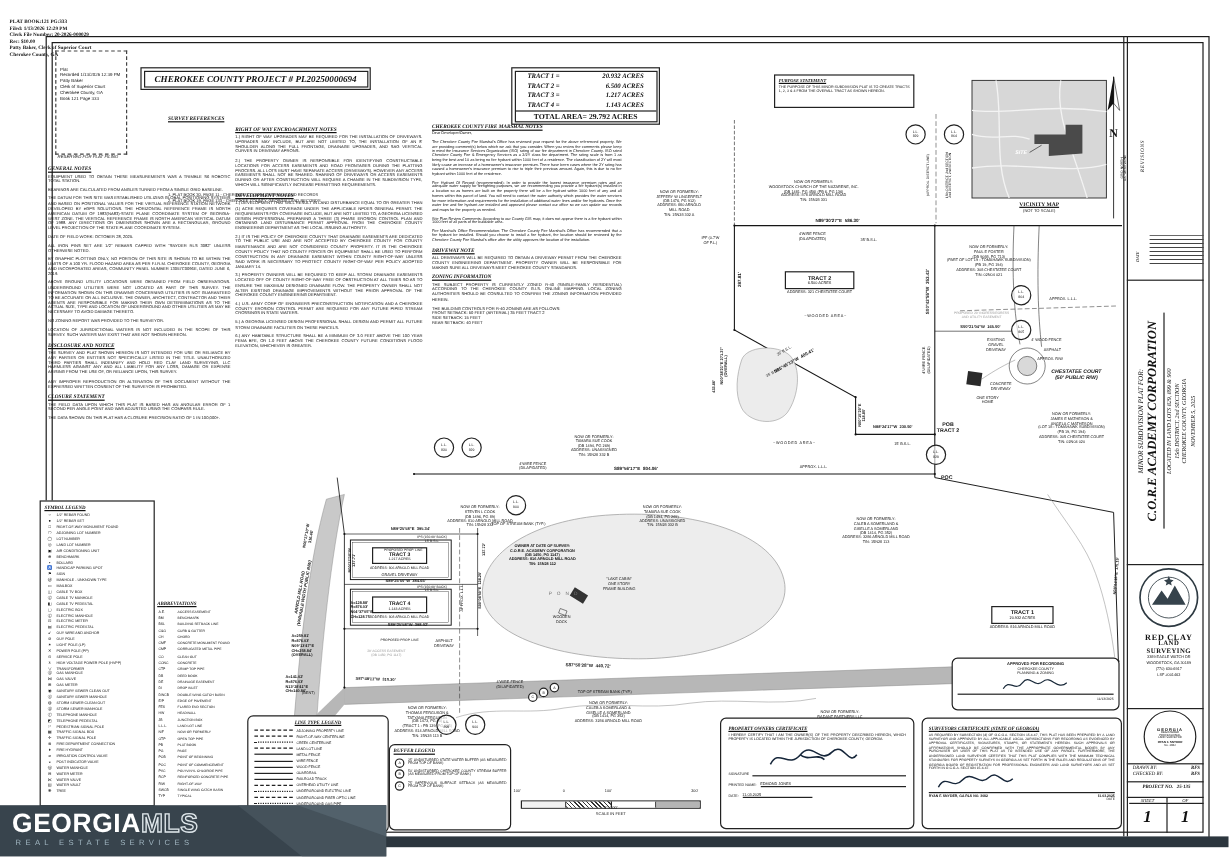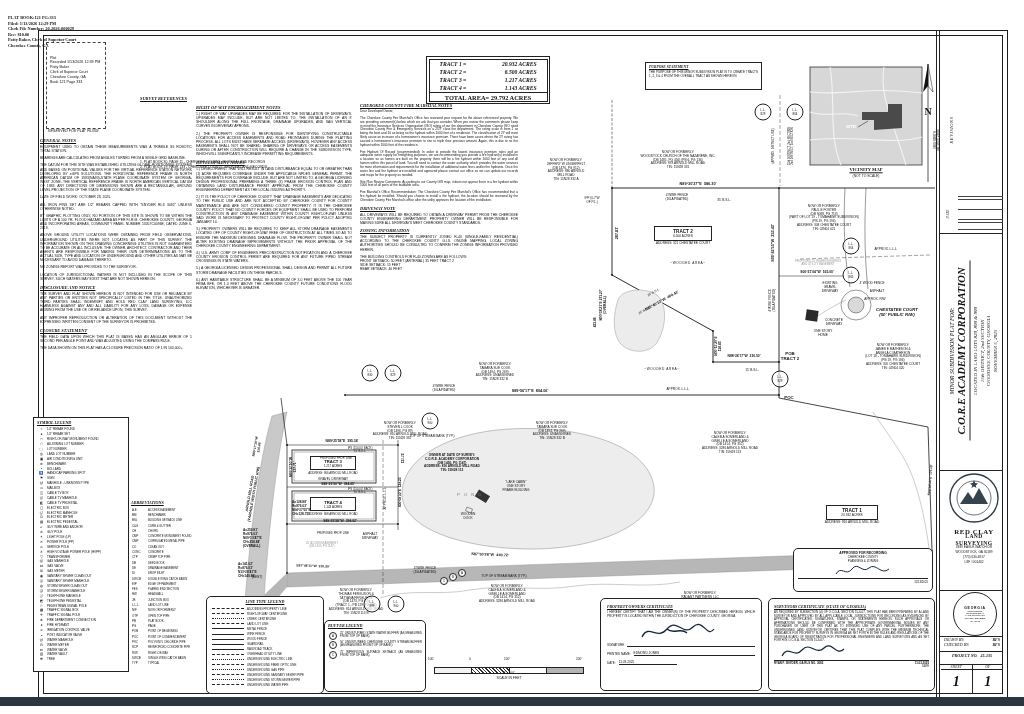--- a/index.html
+++ b/index.html
@@ -81,20 +81,25 @@
 
 <div class="frame" style="left:38px;top:30px;width:968px;height:667px;"></div>
 <div class="frame-in" style="left:43px;top:35px;width:958px;height:657px;"></div>
 
 <div class="abs" style="left:46px;top:42px;width:58px;height:85px;border:0.7px dashed #444;"></div>
 <div class="t" style="left:50px;top:46px;width:52px;font-size:3.7px;line-height:1.3;">
   
 <div>Plat</div><div>Recorded 1/13/2026  12:39 PM</div><div>Patty Baker</div><div>Clerk of Superior Court</div><div>Cherokee County, GA</div><div>Book 121 Page 333</div></div>
 <div class="t it" style="left:48px;top:129px;font-size:3.6px;">RESERVED FOR PLAT FILING</div>
 
+<div class="abs" style="left:117px;top:56px;width:190px;height:17px;border:1px solid #222;">
+  <div class="abs" style="left:1.5px;top:1.5px;right:1.5px;bottom:1.5px;border:0.5px solid #222;display:flex;align-items:center;justify-content:center;">
+    <span class="serif bold it" style="font-size:7.6px;">CHEROKEE COUNTY PROJECT # PL20250000694</span>
+  </div>
+</div>
 <div class="t" style="left:140px;top:77px;">
   <div class="nh">SURVEY REFERENCES</div>
   <div>
     
   <div style="font-size:3.4px;margin-bottom:1.5px;">1. PLAT BOOK 30, PAGE 11 - CHEROKEE COUNTY, GEORGIA LAND RECORDS</div><div style="font-size:3.4px;margin-bottom:1.5px;">2. PLAT BOOK 19, PAGE 133 - CHEROKEE COUNTY, GEORGIA LAND RECORDS</div></div>
 </div>
 
 <div class="abs" style="left:426px;top:56px;width:122px;height:46px;border:1px solid #222;">
   <div class="abs" style="left:1.5px;top:1.5px;right:1.5px;bottom:1.5px;border:0.5px solid #222;">
     <div>
@@ -1126,14 +1131,24 @@
     <div style="flex:1;text-align:center;font-size:3.8px;font-style:italic;font-family:'Liberation Serif',serif;border-right:0.7px solid #222;">SHEET</div>
     <div style="flex:1;text-align:center;font-size:3.8px;font-style:italic;font-family:'Liberation Serif',serif;">OF</div>
   </div>
   <div style="display:flex;height:24px;">
     <div class="serif bold it" style="flex:1;text-align:center;font-size:14px;line-height:24px;border-right:0.7px solid #222;">1</div>
     <div class="serif bold it" style="flex:1;text-align:center;font-size:14px;line-height:24px;">1</div>
   </div>
 </div>
 
 <div id="mls-bar"></div>
+<div id="mls">
+  <svg width="322" height="43" style="position:absolute;left:0;top:0;">
+    <polygon points="198,0 322,0 322,43 252,43" fill="#45525b"></polygon>
+    <polygon points="248,0 322,0 322,26" fill="#52616b"></polygon>
+  </svg>
+  <div class="mls-brand">
+    <span>GEORGIA</span><span class="mls-outline">MLS</span>
+  </div>
+  <div class="mls-tag">REAL ESTATE SERVICES</div>
+</div>
 
 </div>
 
 </body></html>

